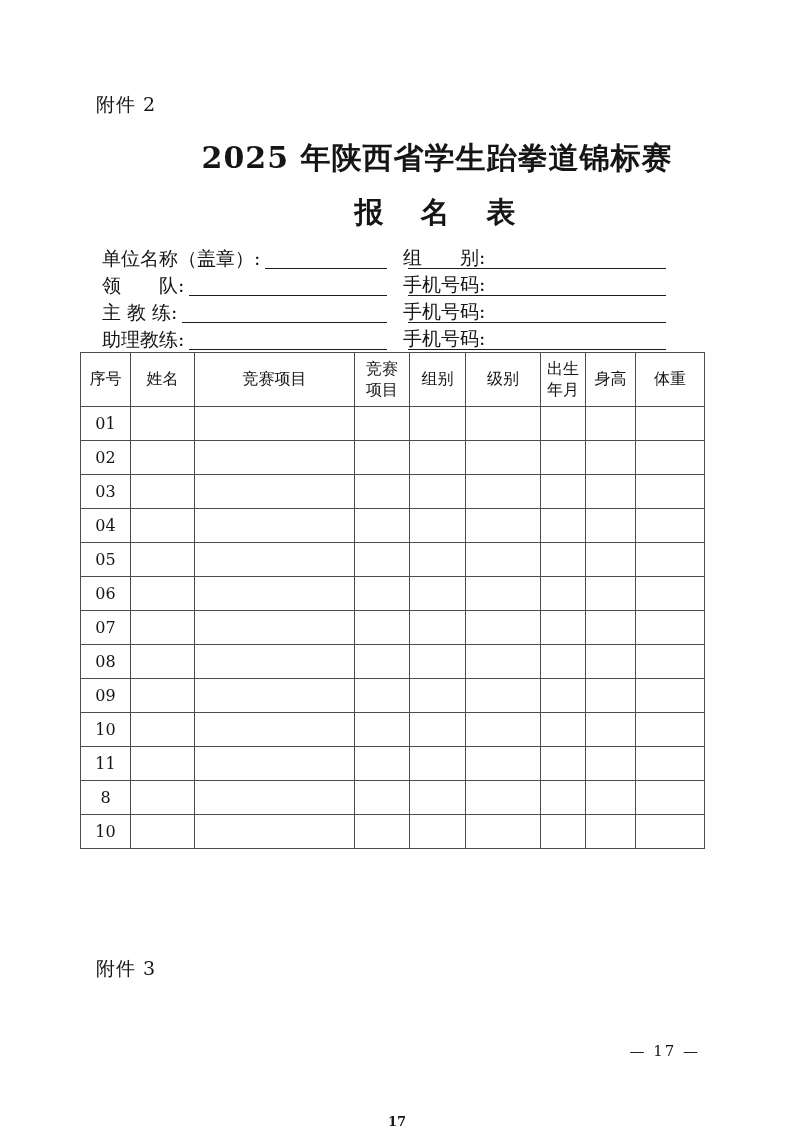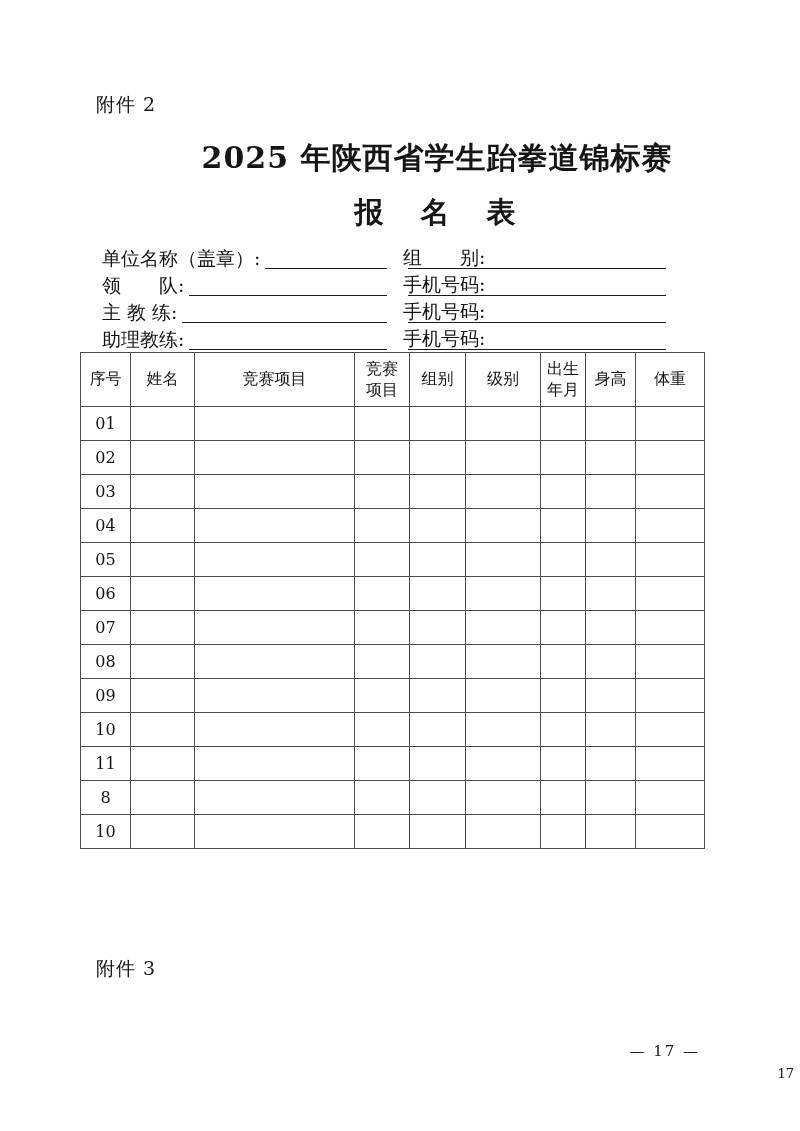--- a/index.html
+++ b/index.html
@@ -35,21 +35,21 @@
     text-align:center;vertical-align:middle;
     padding:0;font-weight:normal;
   }
   table.reg thead tr{height:54px;}
   table.reg tbody tr{height:34px;}
   table.reg th{font-size:16px;line-height:1.3;}
   table.reg td.rownum{font-size:16px;}
   th .hw{display:inline-block;}
   th .narrow{max-width:2.2em;word-break:break-all;}
   .pn-margin{position:absolute;right:100px;top:1042px;font-size:15px;letter-spacing:2px;}
-  .pn-footer{position:absolute;left:0;right:6px;top:1066px;text-align:right;font-size:13px;}
+  .pn-footer{position:absolute;left:0;right:6px;top:1114px;text-align:center;font-size:13px;font-weight:bold;}
 </style>
 </head>
 <body>
 
 <div class="page">
 
   <div class="attach attach2">附件 2</div>
 
   <div class="title-wrap title1">2025 年陕西省学生跆拳道锦标赛</div>
   <div class="title-wrap title2">报　名　表</div>

